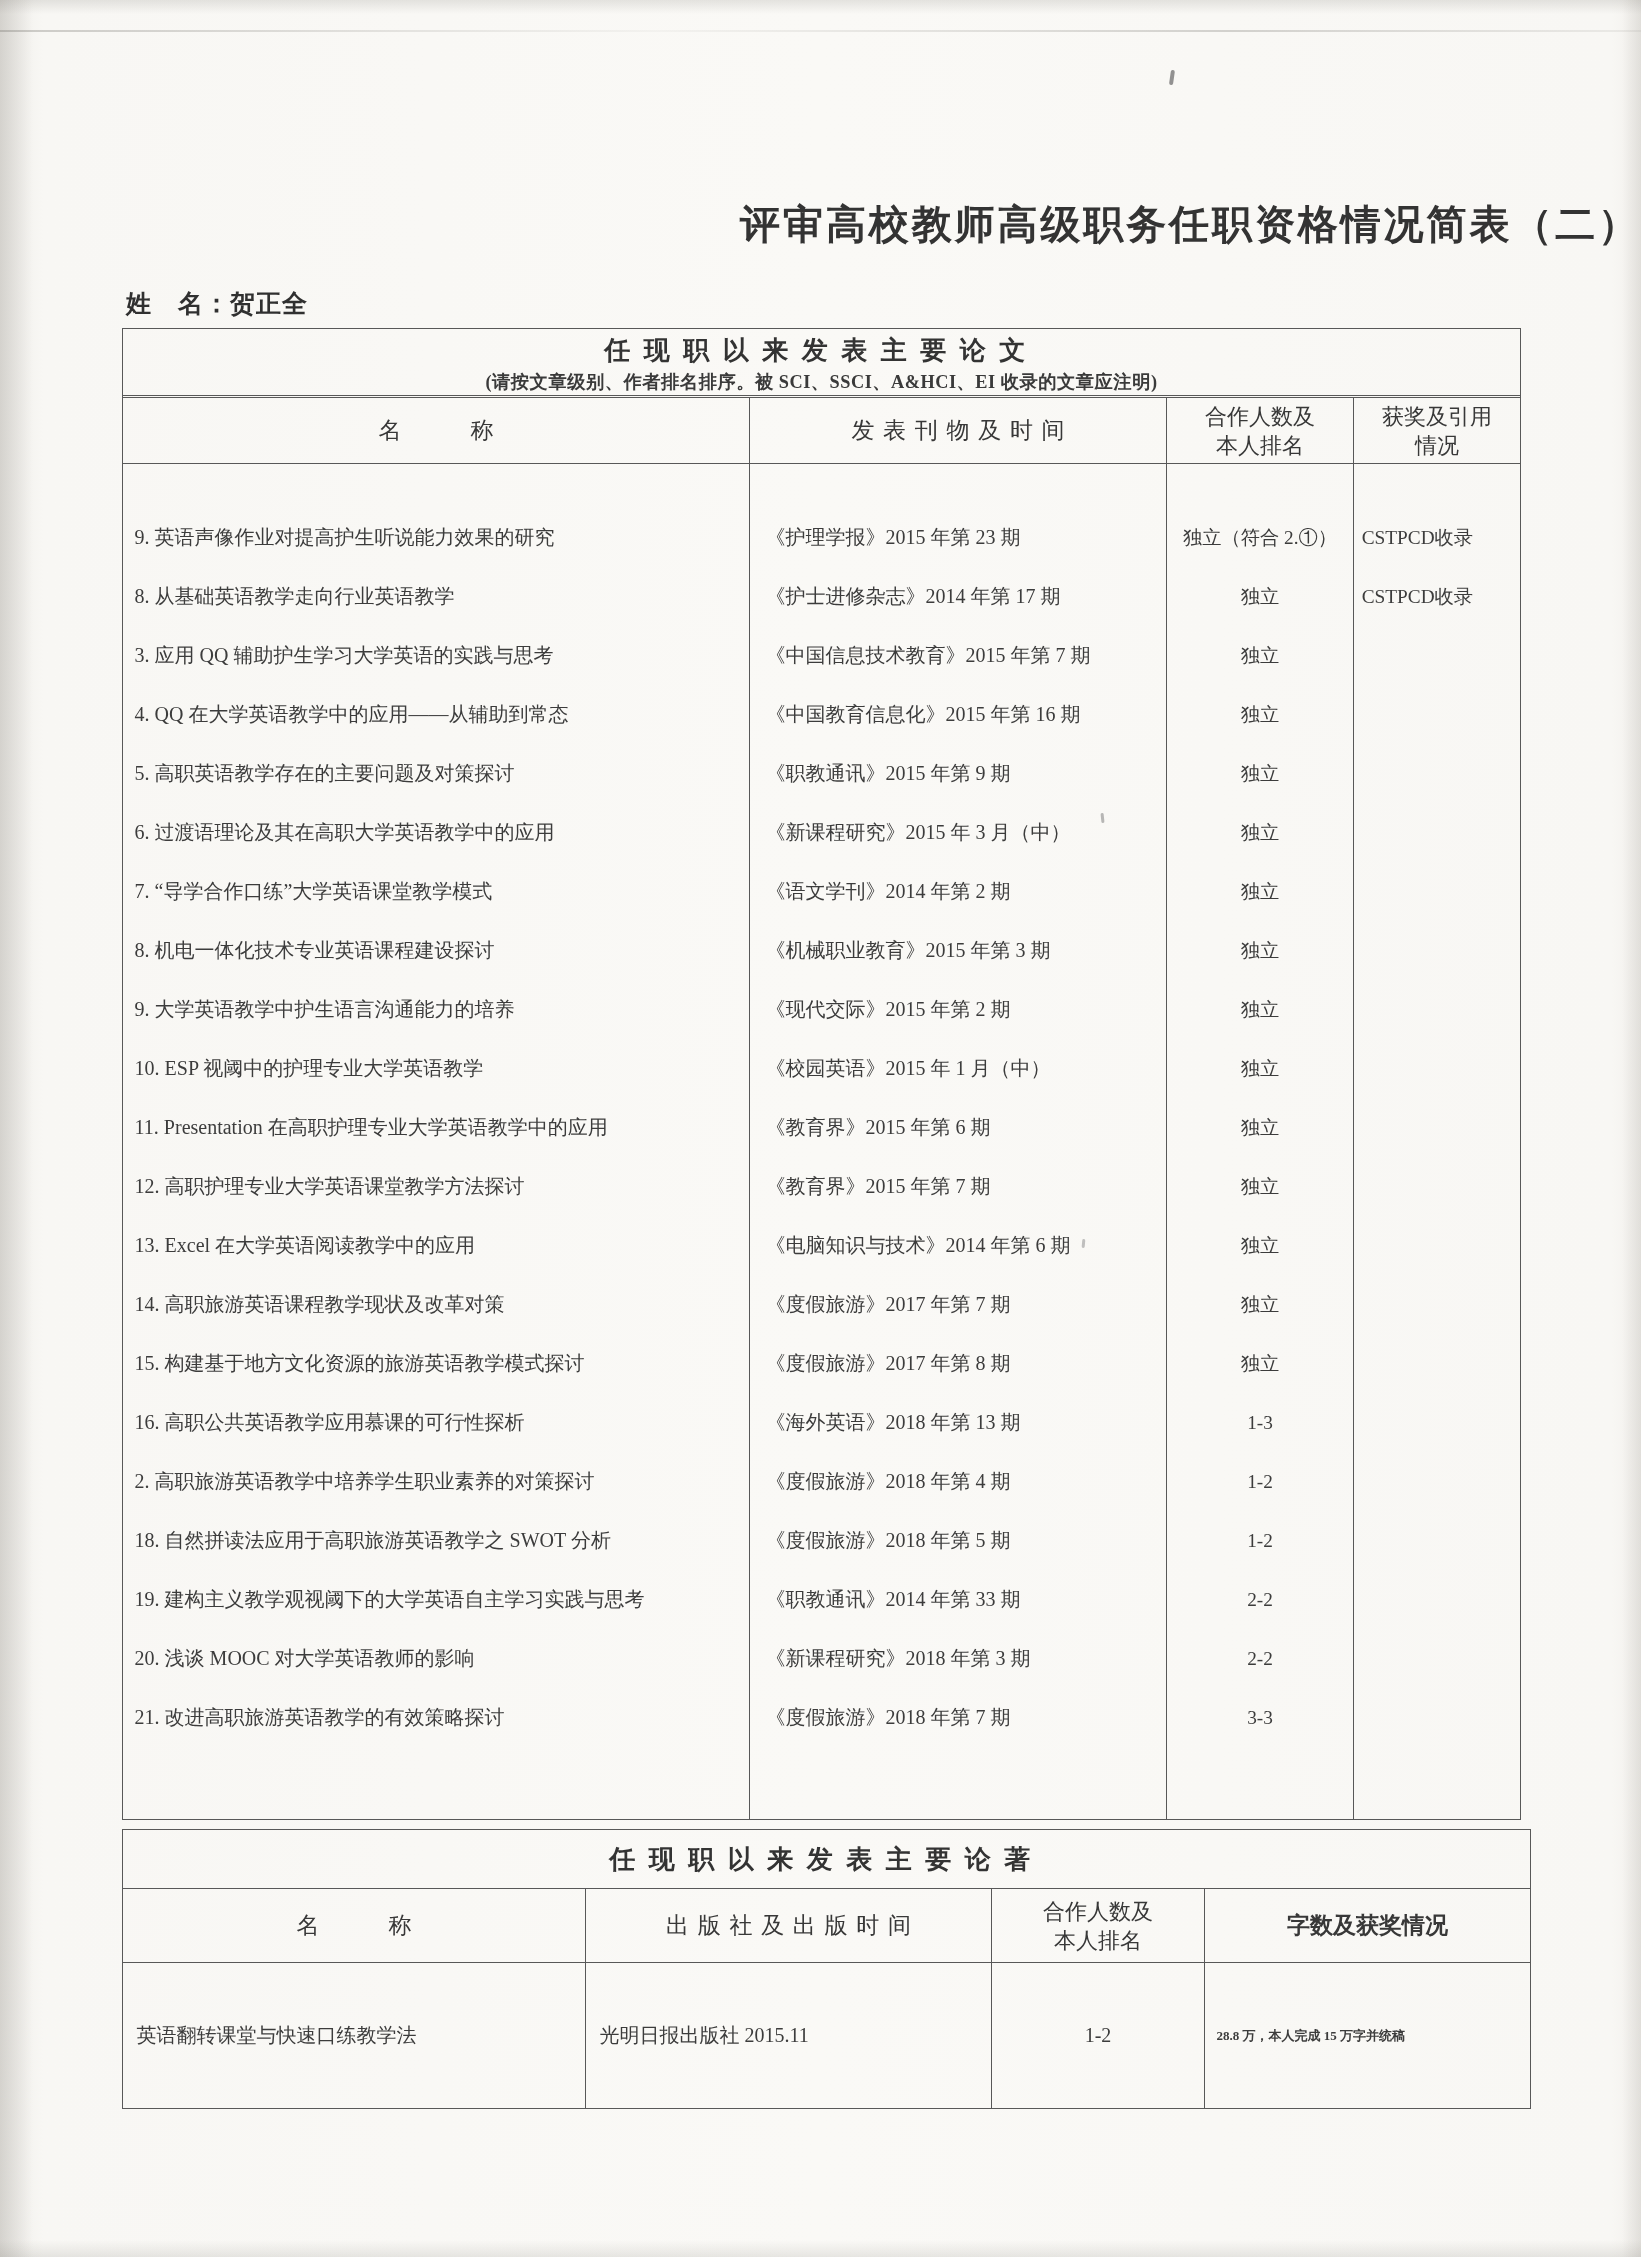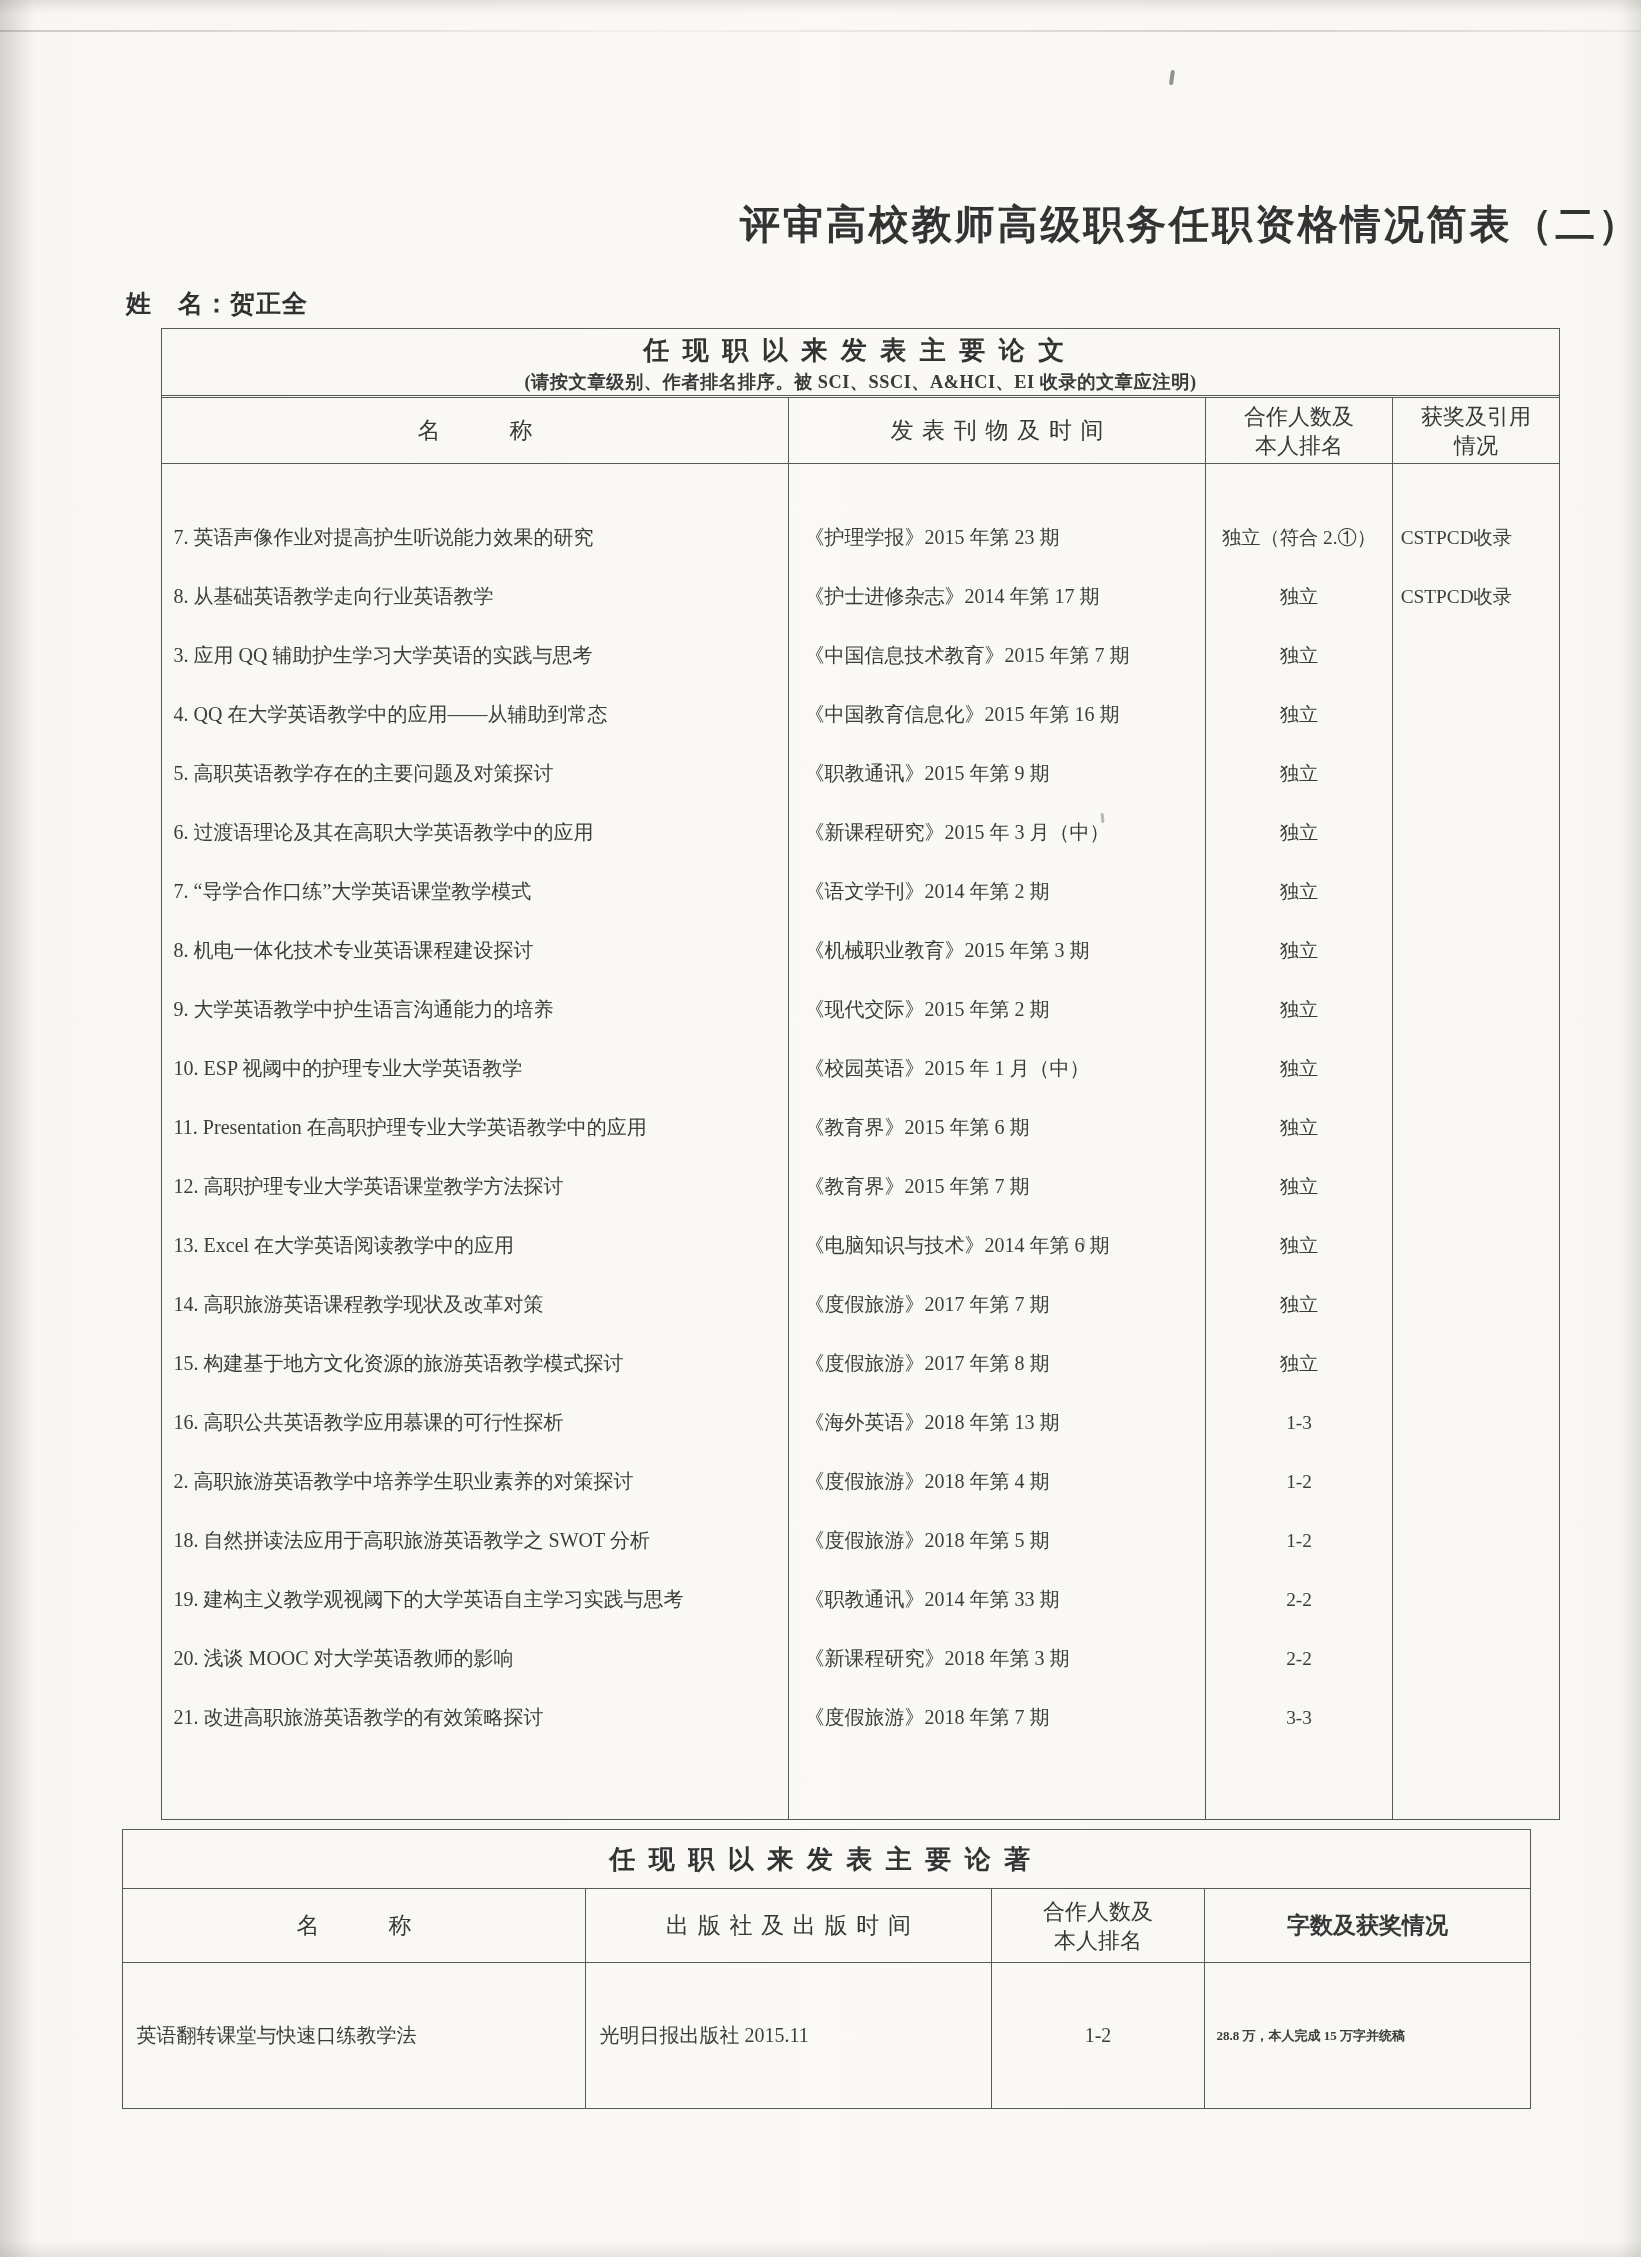--- a/index.html
+++ b/index.html
@@ -39,21 +39,21 @@
     white-space:nowrap;
   }
   .name-line{
     position:absolute;top:287px;left:126px;
     font-size:25px;font-weight:bold;color:#303030;letter-spacing:1px;white-space:nowrap;text-align:right;
   }
 
   
   .t1{
     position:absolute;left:122px;top:328px;width:1399px;
-    border:1.9px solid #585858;box-sizing:border-box;background:transparent;margin-left:39px;
+    border:1.9px solid #585858;box-sizing:border-box;background:transparent;
   }
   .t-sec{
     text-align:center;border-bottom:3.9px double #585858;
   }
   .t1 .t-sec{height:69px;box-sizing:border-box;padding-top:3.9px;}
   .sec-title{font-size:26px;font-weight:bold;letter-spacing:13.5px;color:#333;white-space:nowrap;}
   .sec-note{font-size:18.3px;font-weight:bold;color:#3a3a3a;margin-top:1px;letter-spacing:0.5px;white-space:nowrap;}
   .t1-header{display:flex;height:66px;border-bottom:1.9px solid #585858;box-sizing:border-box;}
   .hcell{display:flex;flex-direction:column;align-items:center;justify-content:center;
     font-size:23px;color:#383838;box-sizing:border-box;}
@@ -123,21 +123,21 @@
         <span>本人排名</span>
       </div>
       <div class="hcell t1-c4 two-line">
         <span>获奖及引用</span>
         <span>情况</span>
       </div>
     </div>
     <div class="t1-body">
       <div class="bodycol col-title t1-c1 vline">
 
-      <div class="entry">7. 英语声像作业对提高护生听说能力效果的研究</div>
+      <div class="entry">9. 英语声像作业对提高护生听说能力效果的研究</div>
           <div class="entry">8. 从基础英语教学走向行业英语教学</div>
           <div class="entry">3. 应用 QQ 辅助护生学习大学英语的实践与思考</div>
           <div class="entry">4. QQ 在大学英语教学中的应用——从辅助到常态</div>
           <div class="entry">5. 高职英语教学存在的主要问题及对策探讨</div>
           <div class="entry">6. 过渡语理论及其在高职大学英语教学中的应用</div>
           <div class="entry">7. “导学合作口练”大学英语课堂教学模式</div>
           <div class="entry">8. 机电一体化技术专业英语课程建设探讨</div>
           <div class="entry">9. 大学英语教学中护生语言沟通能力的培养</div>
           <div class="entry">10. ESP 视阈中的护理专业大学英语教学</div>
           <div class="entry">11. Presentation 在高职护理专业大学英语教学中的应用</div>

